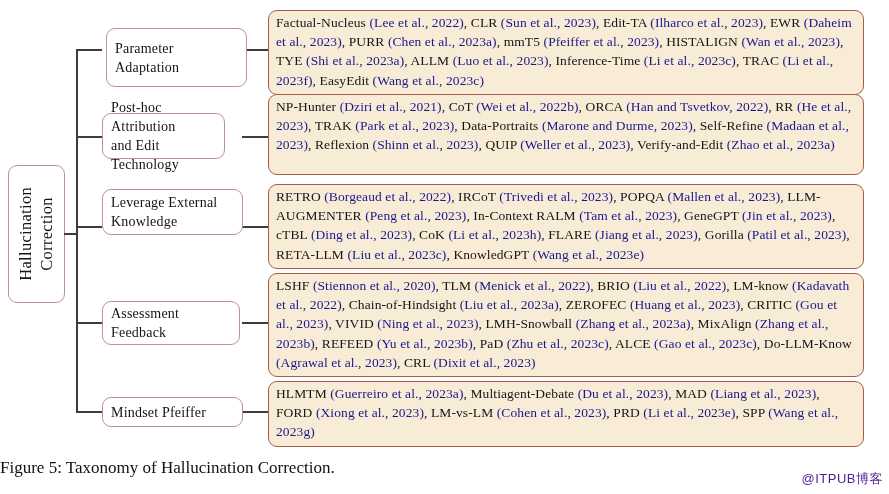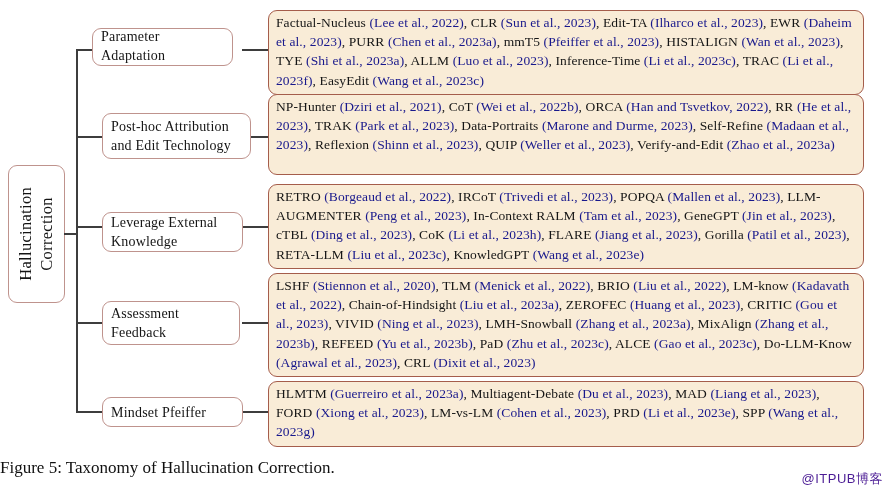--- a/index.html
+++ b/index.html
@@ -78,29 +78,29 @@
   <div class="line hline" style="left:77px;top:226px;width:25px;"></div>
   <div class="line hline" style="left:77px;top:322px;width:25px;"></div>
   <div class="line hline" style="left:77px;top:411px;width:25px;"></div>
 
   <div class="line hline" style="left:242px;top:49px;width:26px;"></div>
   <div class="line hline" style="left:242px;top:136px;width:26px;"></div>
   <div class="line hline" style="left:242px;top:226px;width:26px;"></div>
   <div class="line hline" style="left:242px;top:322px;width:26px;"></div>
   <div class="line hline" style="left:242px;top:411px;width:26px;"></div>
 
-  <div class="node" style="left:92px;top:28px;width:141px;height:38px;align-items:flex-end;">
+  <div class="node" style="left:106px;top:28px;width:141px;height:59px;">
     <span class="lbl">Parameter
 Adaptation</span>
   </div>
-  <div class="node" style="left:102px;top:113px;width:149px;height:46px;">
+  <div class="node" style="left:102px;top:113px;width:123px;height:46px;">
     <span class="lbl">Post-hoc Attribution
 and Edit Technology</span>
   </div>
-  <div class="node" style="left:102px;top:212px;width:141px;height:40px;">
+  <div class="node" style="left:102px;top:189px;width:141px;height:46px;">
     <span class="lbl">Leverage External
 Knowledge</span>
   </div>
   <div class="node" style="left:102px;top:301px;width:138px;height:44px;">
     <span class="lbl">Assessment
 Feedback</span>
   </div>
   <div class="node" style="left:102px;top:397px;width:141px;height:30px;">
     <span class="lbl">Mindset Pfeiffer</span>
   </div>

